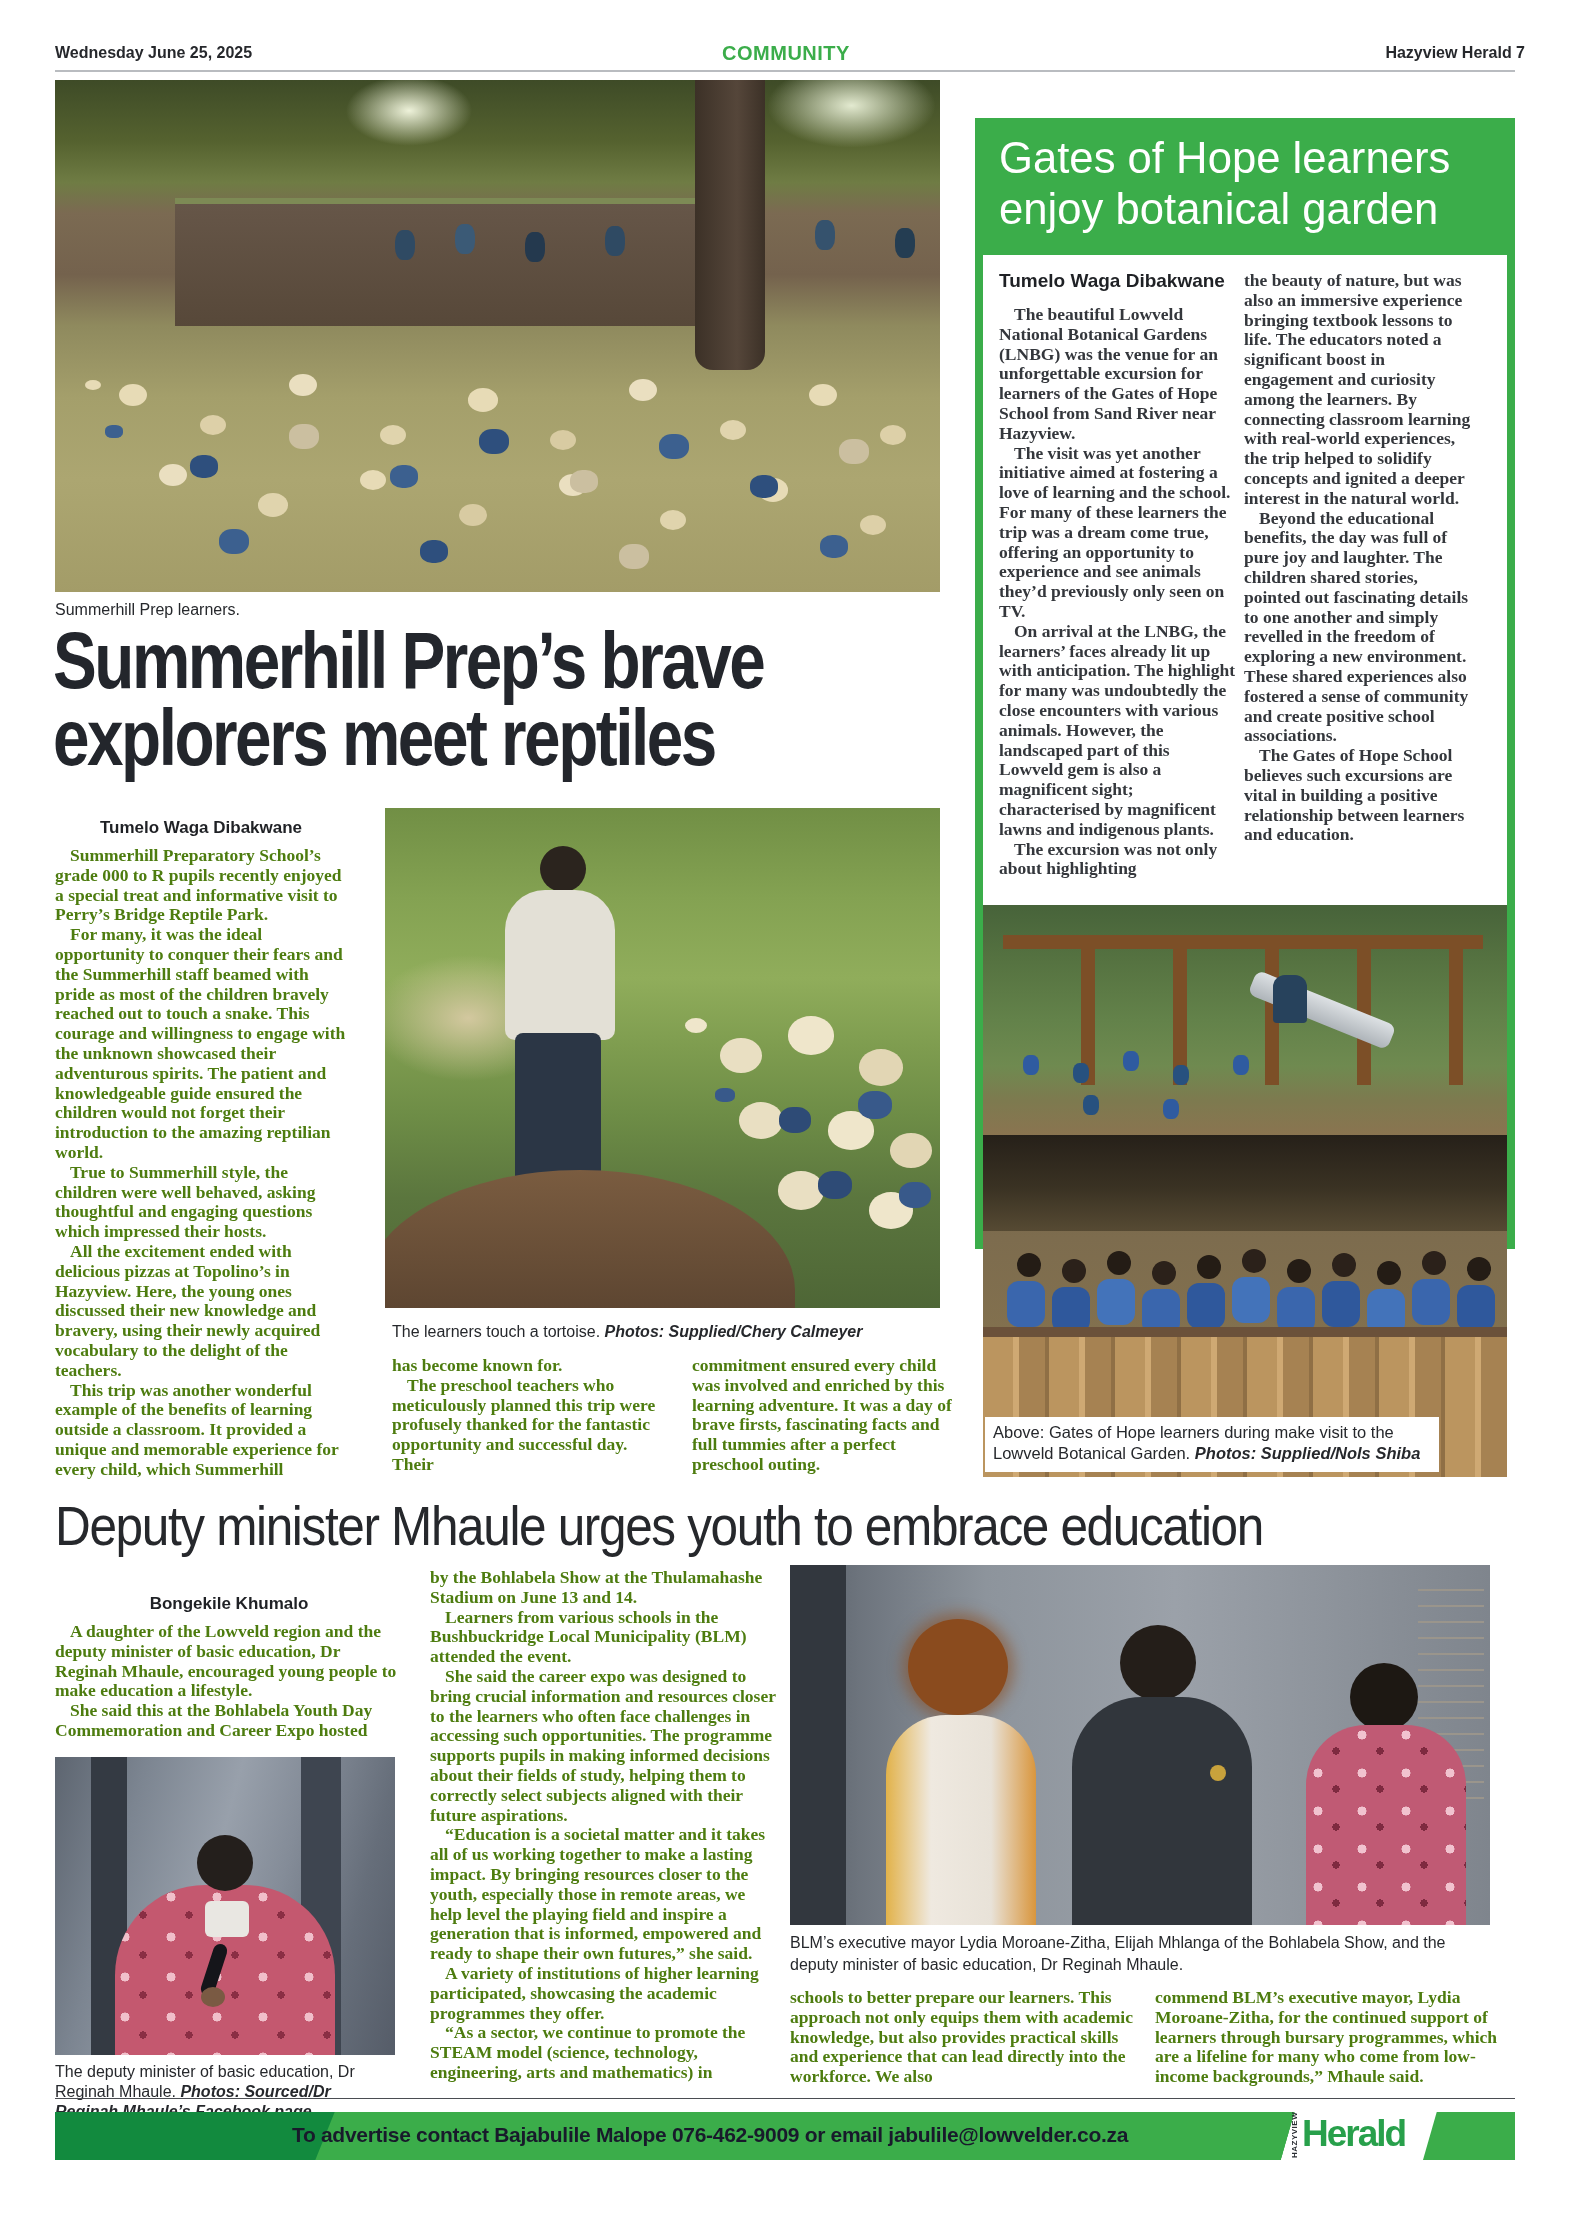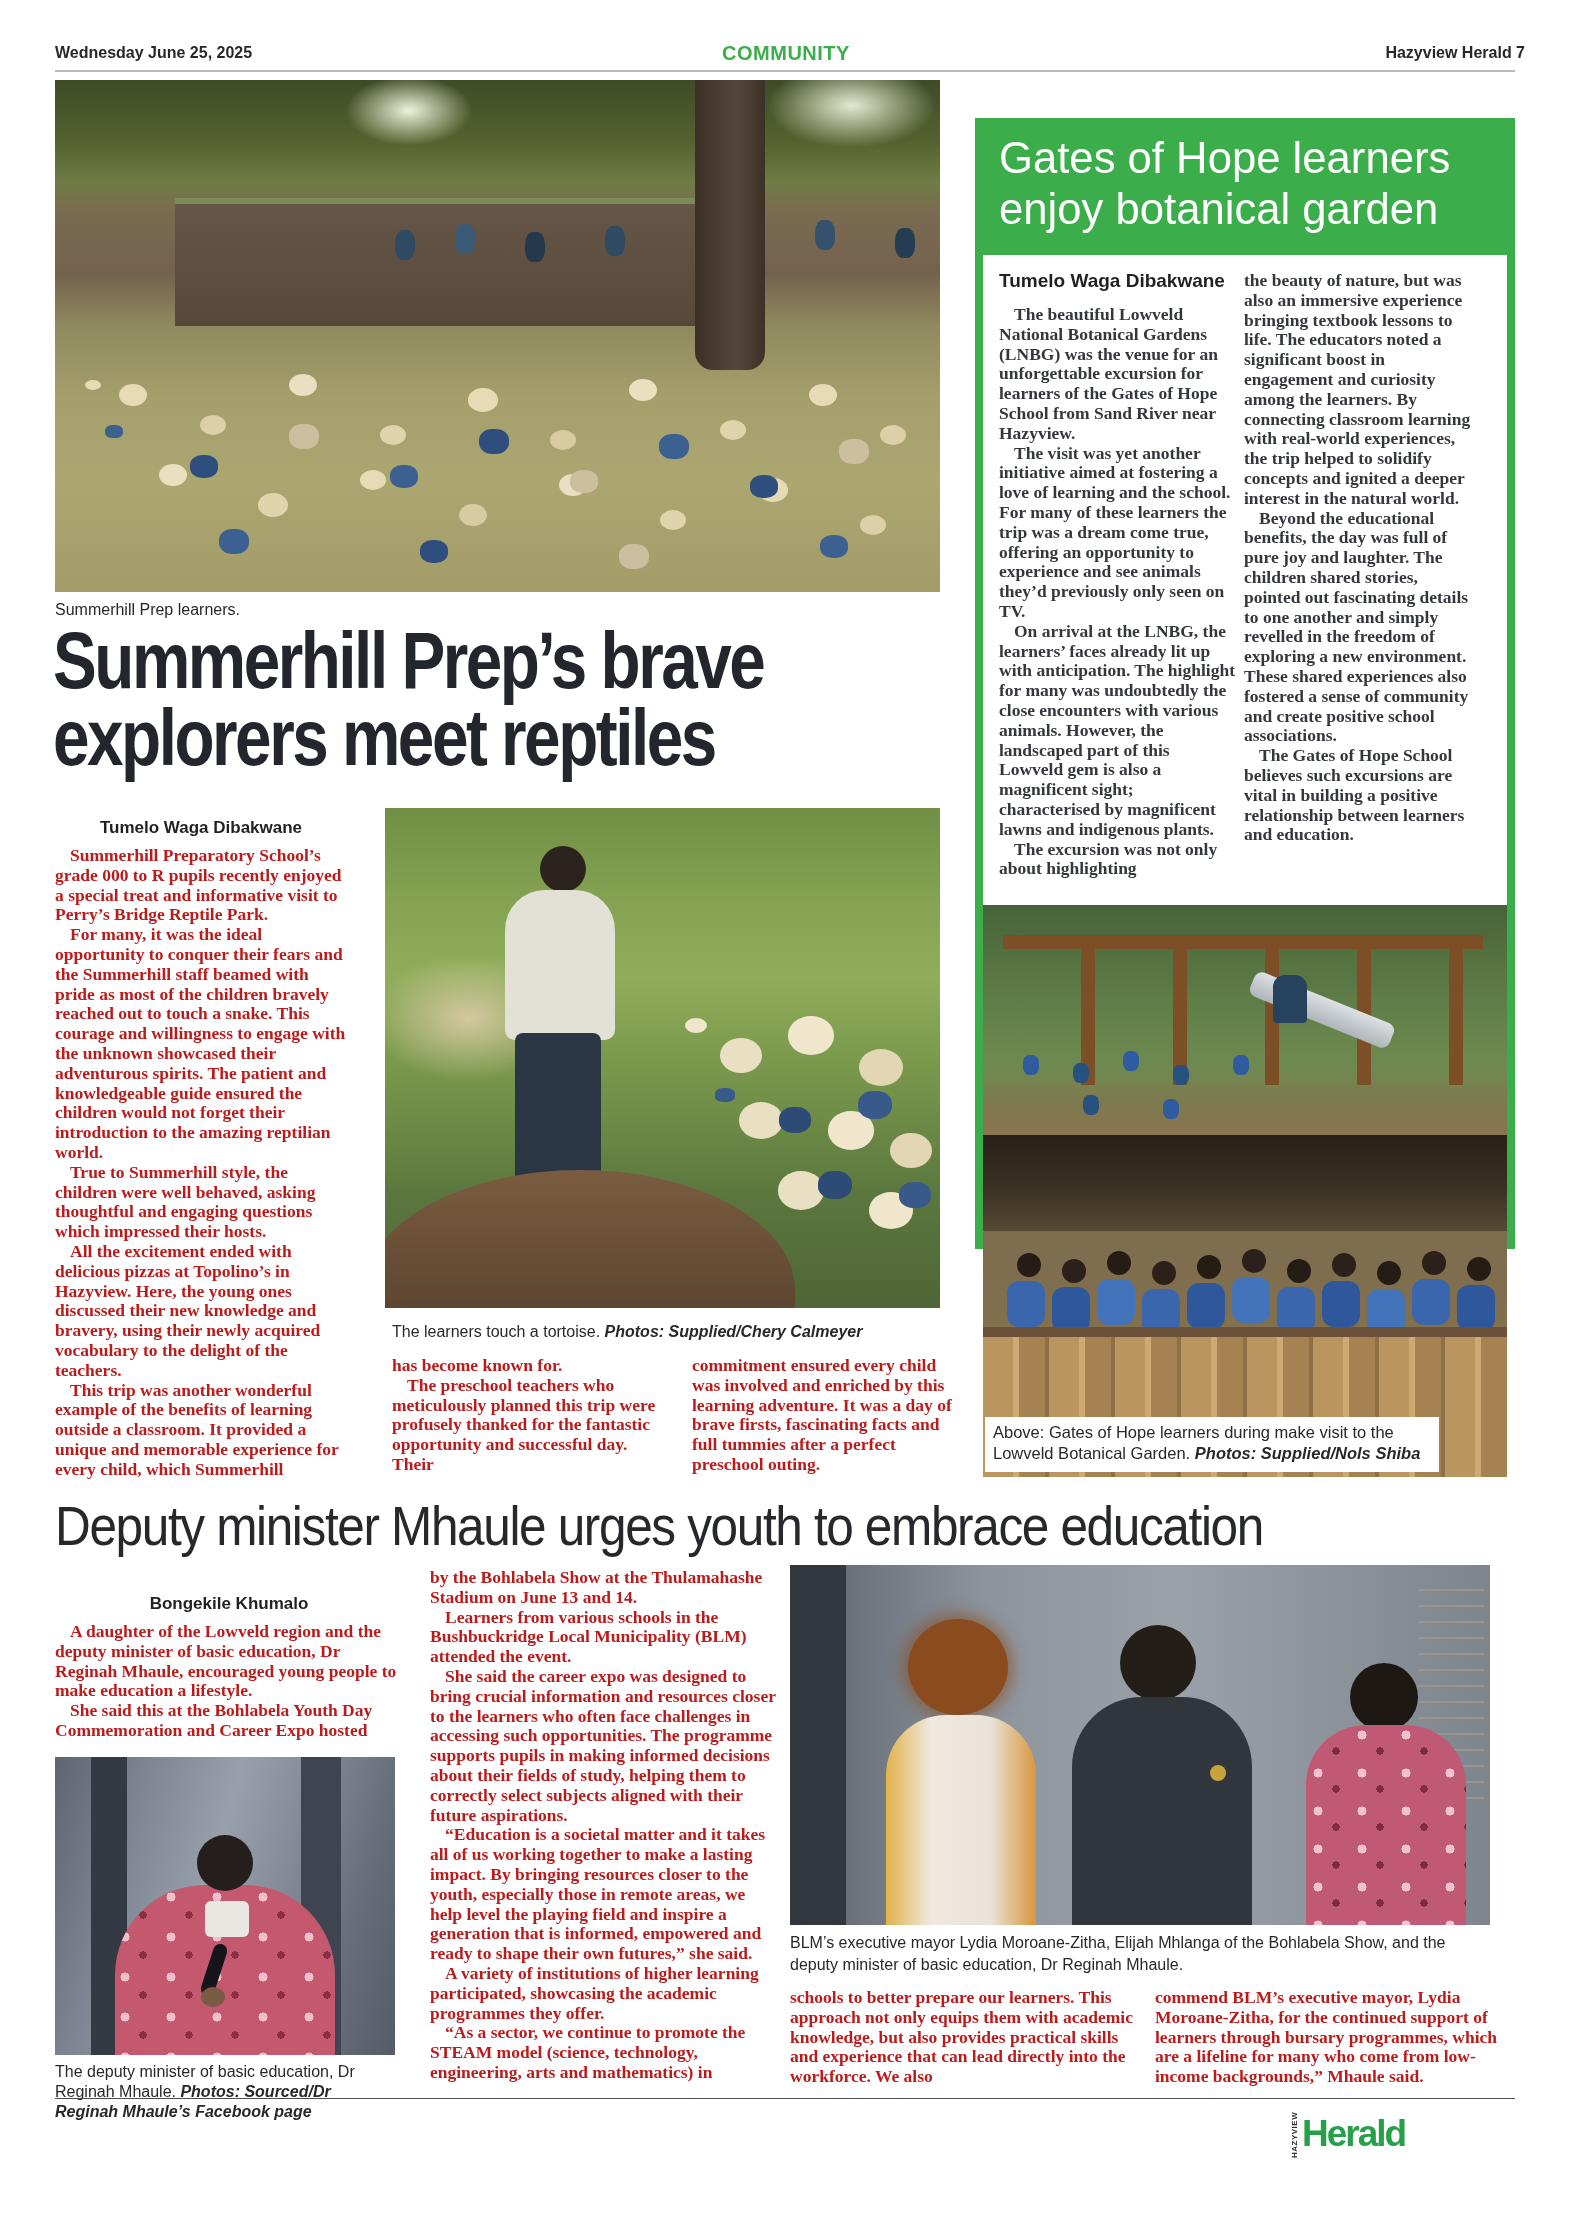--- a/index.html
+++ b/index.html
@@ -11,21 +11,21 @@
   .hdr-section{left:0;width:1572px;text-align:center;top:42px;font-size:20px;letter-spacing:.5px;color:#3bad4a;}
   .hdr-right{right:47px;}
   .hdr-rule{position:absolute;left:55px;top:70px;width:1460px;height:2px;background:#b9bcc0;}
   
   .photo{position:absolute;overflow:hidden;background:#888;}
   .ph-el{position:absolute;}
   
   .caption{position:absolute;font-size:16px;line-height:20px;color:#26282c;}
   .credit{font-weight:bold;font-style:italic;}
   .byline{position:absolute;font-size:17px;font-weight:bold;text-align:center;color:#1f2125;}
-  .serif-col{position:absolute;font-family:"Liberation Serif", serif;font-size:17.5px;line-height:19.8px;color:#b91c1c;}
+  .serif-col{position:absolute;font-family:"Liberation Serif", serif;font-size:17.5px;line-height:19.8px;color:#4d7c0f;}
   .para{margin:0;text-indent:15px;font-weight:bold;}
   .cont .para:first-child{text-indent:0;}
   
   .headline-main{position:absolute;left:53px;top:622px;width:1100px;font-weight:800;font-size:80px;
     line-height:77px;letter-spacing:-3px;color:#23262c;transform:scaleX(.82);transform-origin:left top;}
   
   .greenbox{position:absolute;left:975px;top:118px;width:540px;height:1131px;background:#3bad4a;}
   .gb-headline{position:absolute;left:24px;top:14px;width:500px;color:#fff;font-size:45px;line-height:51px;
     font-weight:400;transform:scaleX(.97);transform-origin:left top;}
   .gb-card{position:absolute;left:8px;top:137px;width:524px;height:1222px;background:#fff;}
@@ -209,20 +209,24 @@
   <div class="caption" style="left:790px;top:1932px;width:700px;font-size:16px;line-height:22px;">BLM’s executive mayor Lydia Moroane-Zitha, Elijah Mhlanga of the Bohlabela Show, and the deputy minister of basic education, Dr Reginah Mhaule.</div>
 
   <div class="serif-col cont" style="left:790px;top:1988px;width:348px;">
       <p class="para">schools to better prepare our learners. This approach not only equips them with academic knowledge, but also provides practical skills and experience that can lead directly into the workforce. We also</p>
     </div>
   <div class="serif-col cont" style="left:1155px;top:1988px;width:352px;">
       <p class="para">commend BLM’s executive mayor, Lydia Moroane-Zitha, for the continued support of learners through bursary programmes, which are a lifeline for many who come from low-income backgrounds,” Mhaule said.</p>
     </div>
 
   <div class="foot-rule"></div>
+  <div class="foot-bar">
+    <div class="foot-dark"></div>
+    <div class="foot-text">To advertise contact Bajabulile Malope 076-462-9009 or email jabulile@lowvelder.co.za</div>
+  </div>
   <div class="logo-box">
     <div class="logo-inner">
       <div class="logo-vert">HAZYVIEW</div>
       <div class="logo-word">Herald</div>
     </div>
   </div>
 
 </div>
 
 </body></html>

